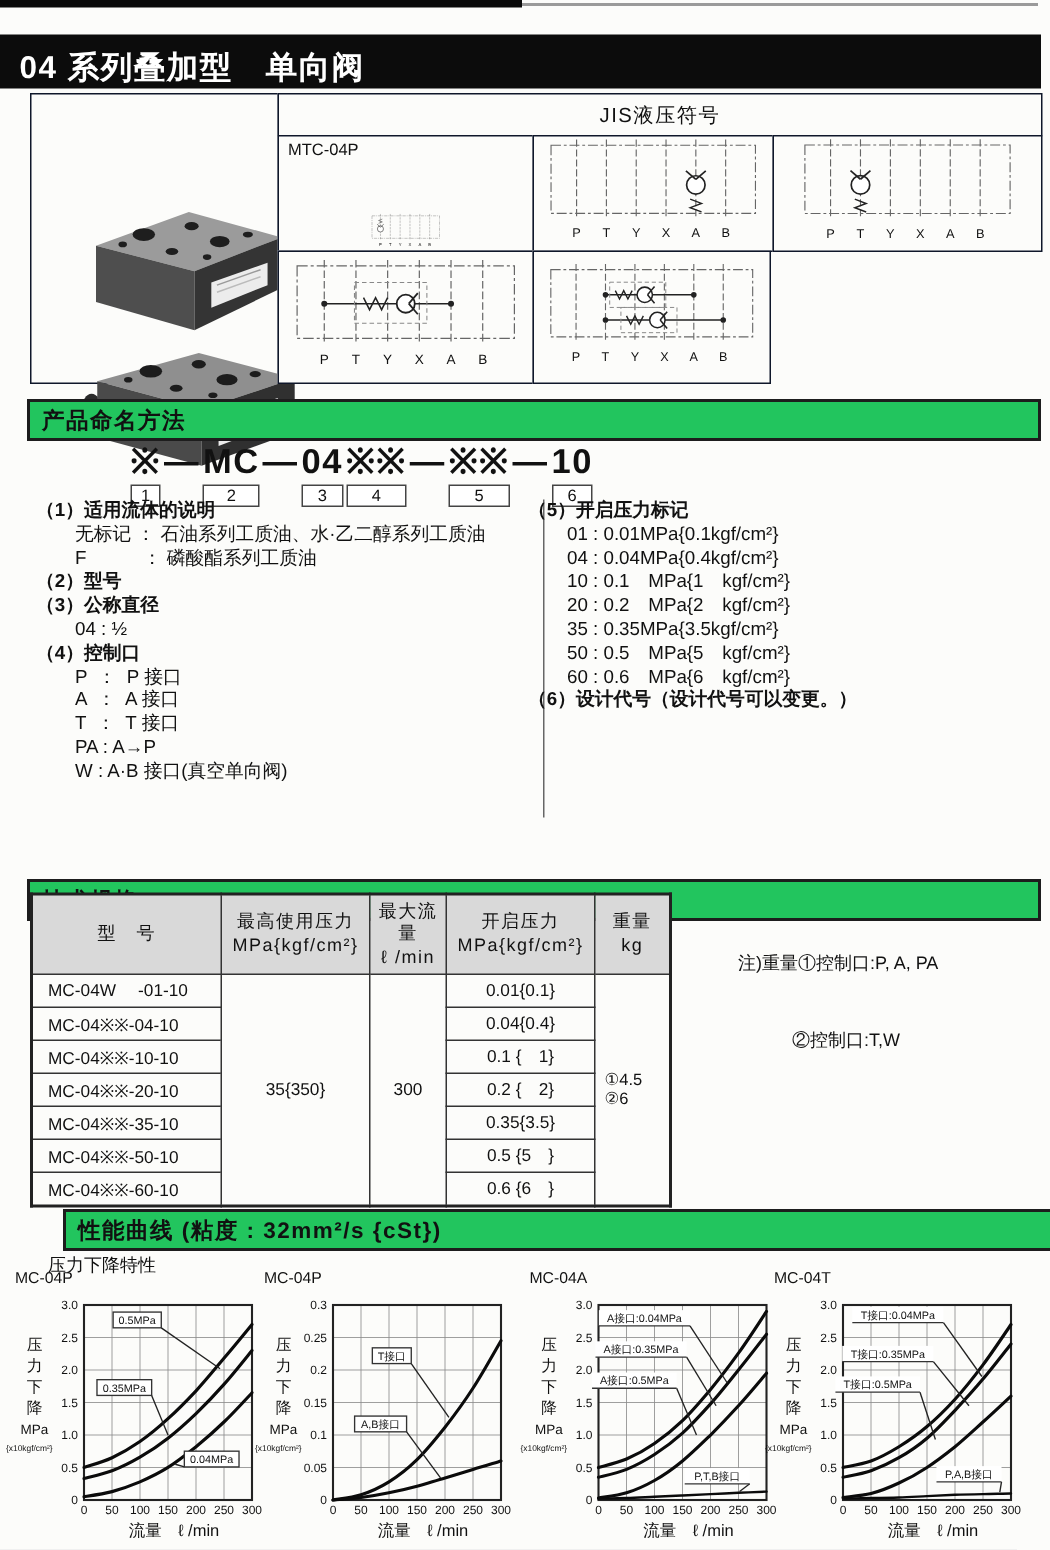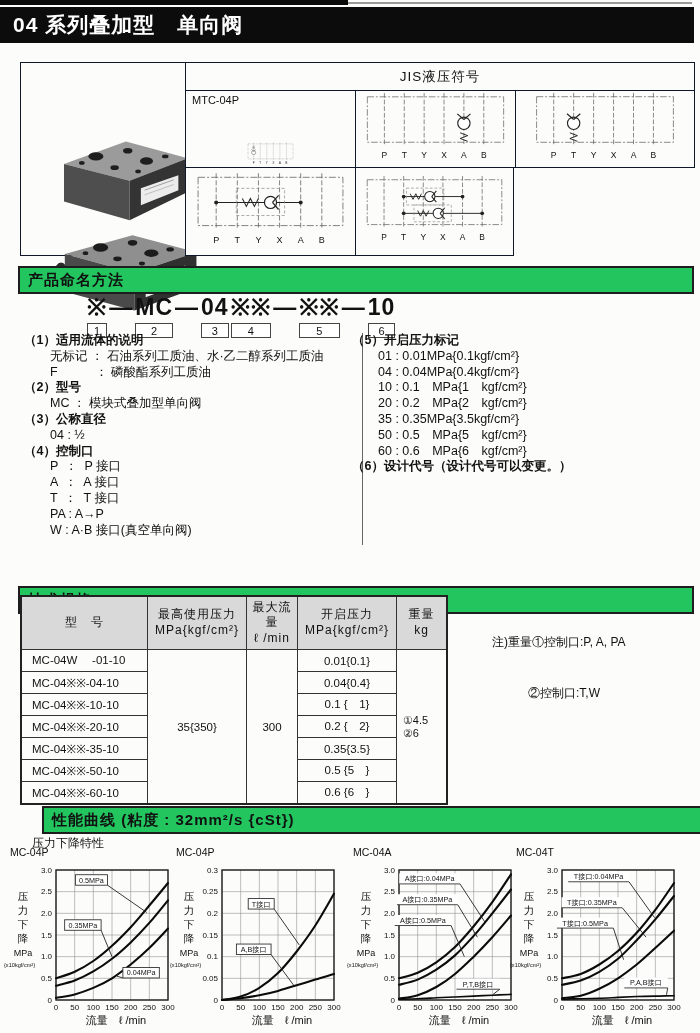--- a/index.html
+++ b/index.html
@@ -2,22 +2,22 @@
 <html><head>
 <meta charset="utf-8">
 <style>
   html,body{margin:0;padding:0;background:#e8e8e8;}
   .page{position:relative;width:700px;height:1033px;background:#fcfcfa;overflow:hidden;
         font-family:"Liberation Sans", sans-serif;color:#111;}
   
   .top-strip{position:absolute;left:0;top:0;width:348px;height:5px;background:#0a0a0a;}
   .top-hairline{position:absolute;left:348px;top:2px;width:344px;height:2px;background:#9a9a9a;}
   
-  .title-bar{position:absolute;left:0;top:7px;width:694px;height:36px;background:#0c0c0c;
-             display:flex;align-items:center;}
+  .title-bar{position:absolute;left:0;top:23px;width:694px;height:36px;background:#0c0c0c;
+             display:flex;align-items:flex-end;}
   .title-bar span{color:#fff;font-size:21px;font-weight:bold;letter-spacing:1px;padding-left:13px;}
   
   .cellbox{position:absolute;border:1px solid #0f172a;background:#fcfcfa;box-sizing:border-box;}
   #photo-cell{left:20px;top:62px;width:166px;height:194px;}
   #jis-header{left:185px;top:62px;width:510px;height:29px;display:flex;align-items:center;justify-content:center;
               font-size:13.5px;letter-spacing:1px;}
   #sym-r1c1{left:185px;top:90px;width:171px;height:78px;}
   #sym-r1c2{left:355px;top:90px;width:161px;height:78px;}
   #sym-r1c3{left:515px;top:90px;width:180px;height:78px;}
   #sym-r2c1{left:185px;top:167px;width:171px;height:89px;}
@@ -279,21 +279,20 @@
       <div class="code-part">
         <span class="code-text">10</span>
         <span class="code-box">6</span>
       </div>
     </div>
   <div id="left-list">
       <div class="ln h">（1）适用流体的说明</div>
       <div class="ln i">无标记 ： 石油系列工质油、水·乙二醇系列工质油</div>
       <div class="ln i">F　　　： 磷酸酯系列工质油</div>
       <div class="ln h">（2）型号</div>
-      <div class="ln i">MC ： 模块式叠加型单向阀</div>
       <div class="ln h">（3）公称直径</div>
       <div class="ln i">04 : ½</div>
       <div class="ln h">（4）控制口</div>
       <div class="ln i">P  ：  P 接口</div>
       <div class="ln i">A  ：  A 接口</div>
       <div class="ln i">T  ：  T 接口</div>
       <div class="ln i">PA : A→P</div>
       <div class="ln i">W : A·B 接口(真空单向阀)</div>
     </div>
   <div id="col-divider"></div>

